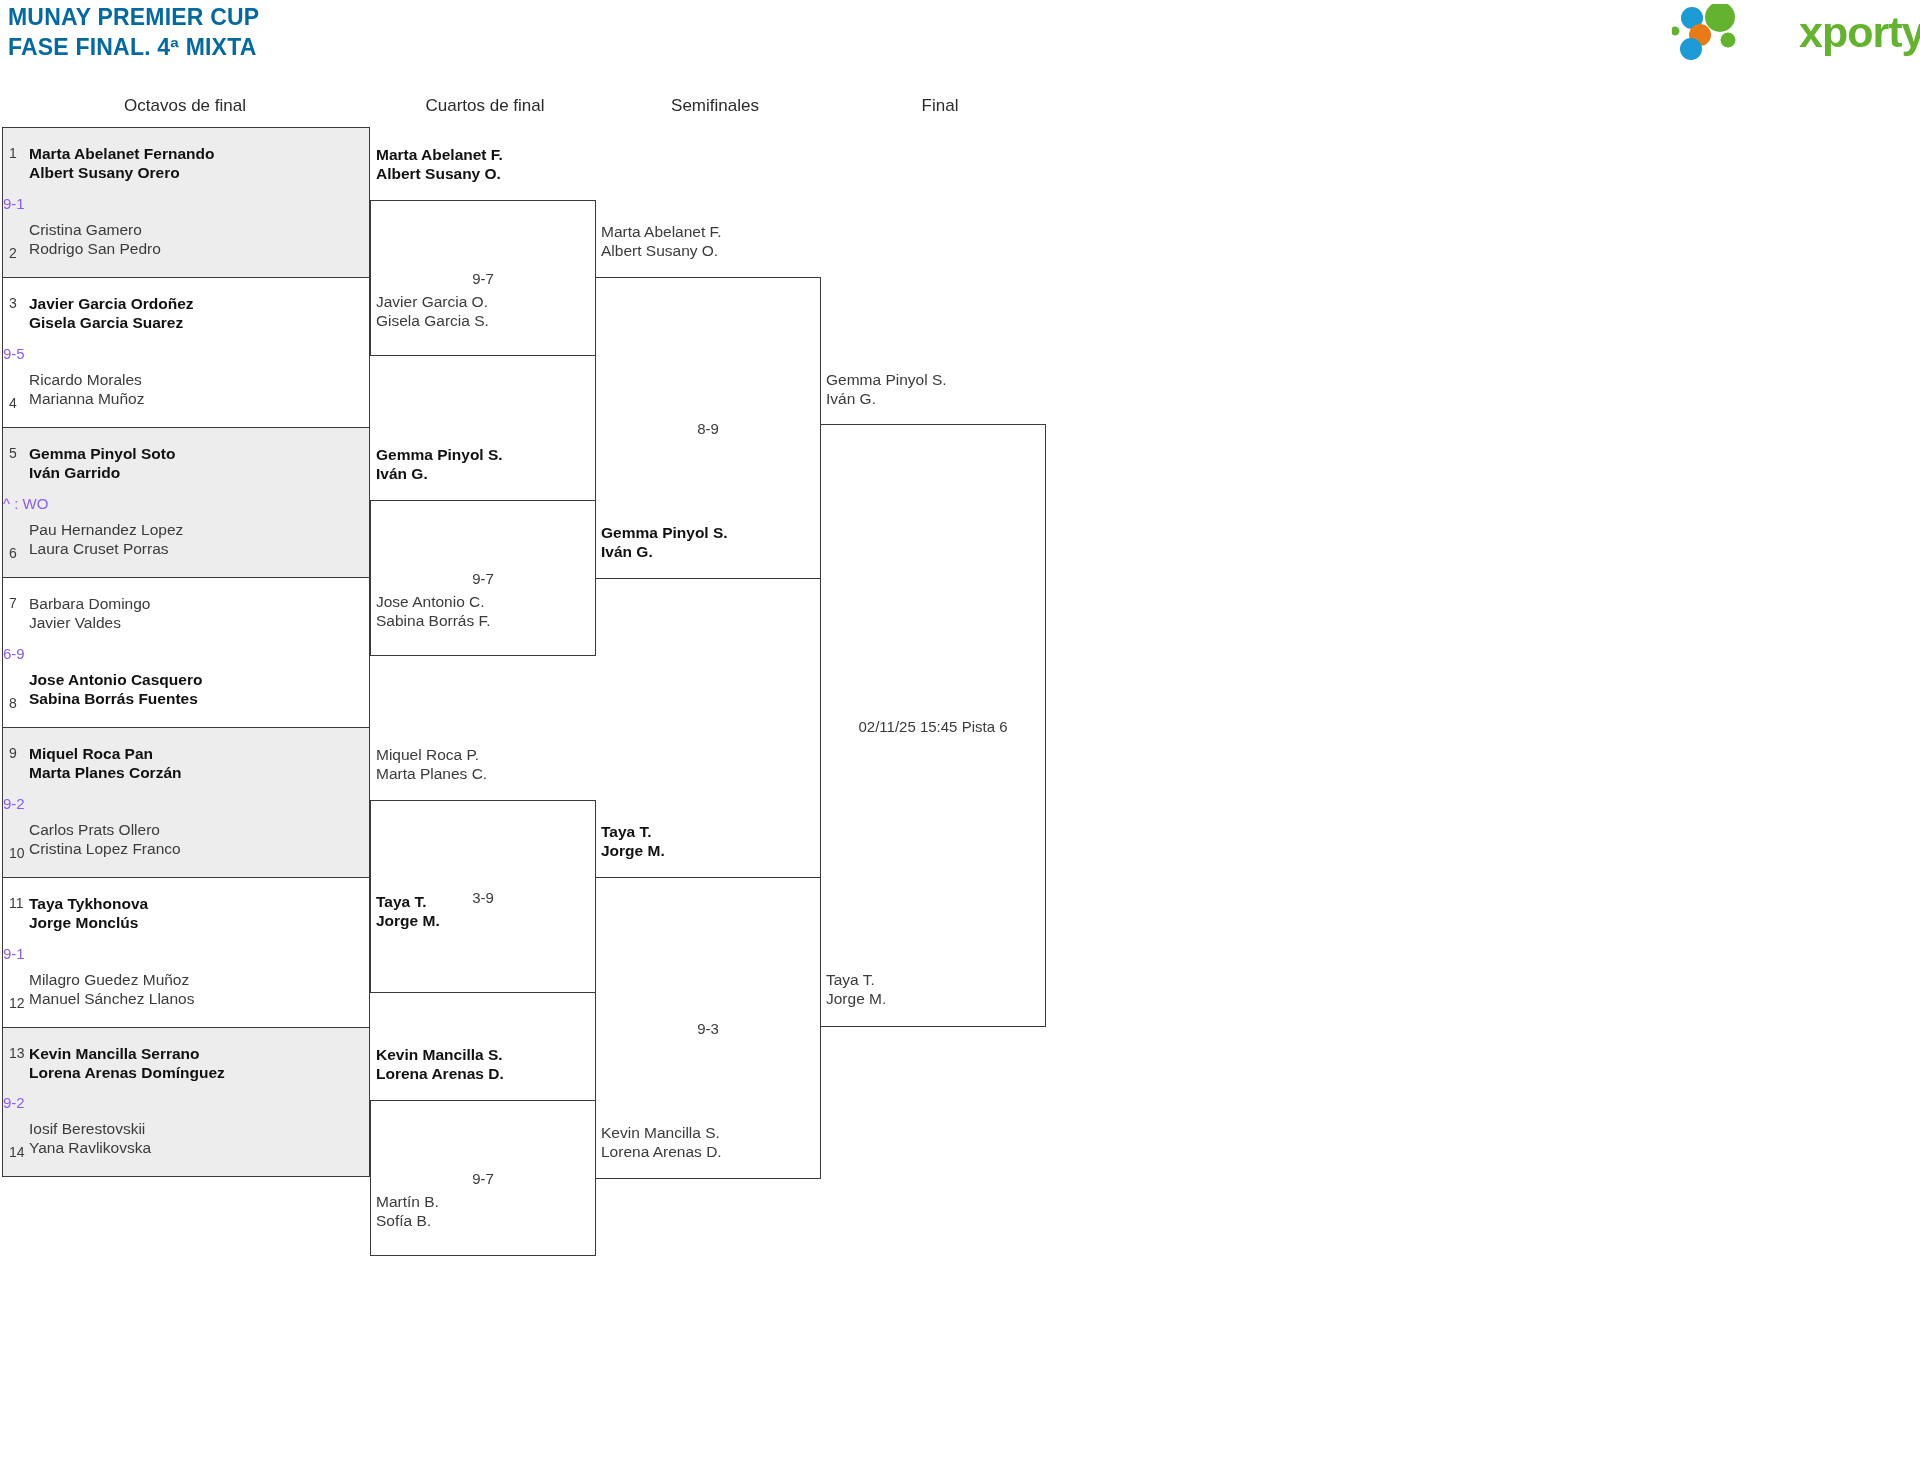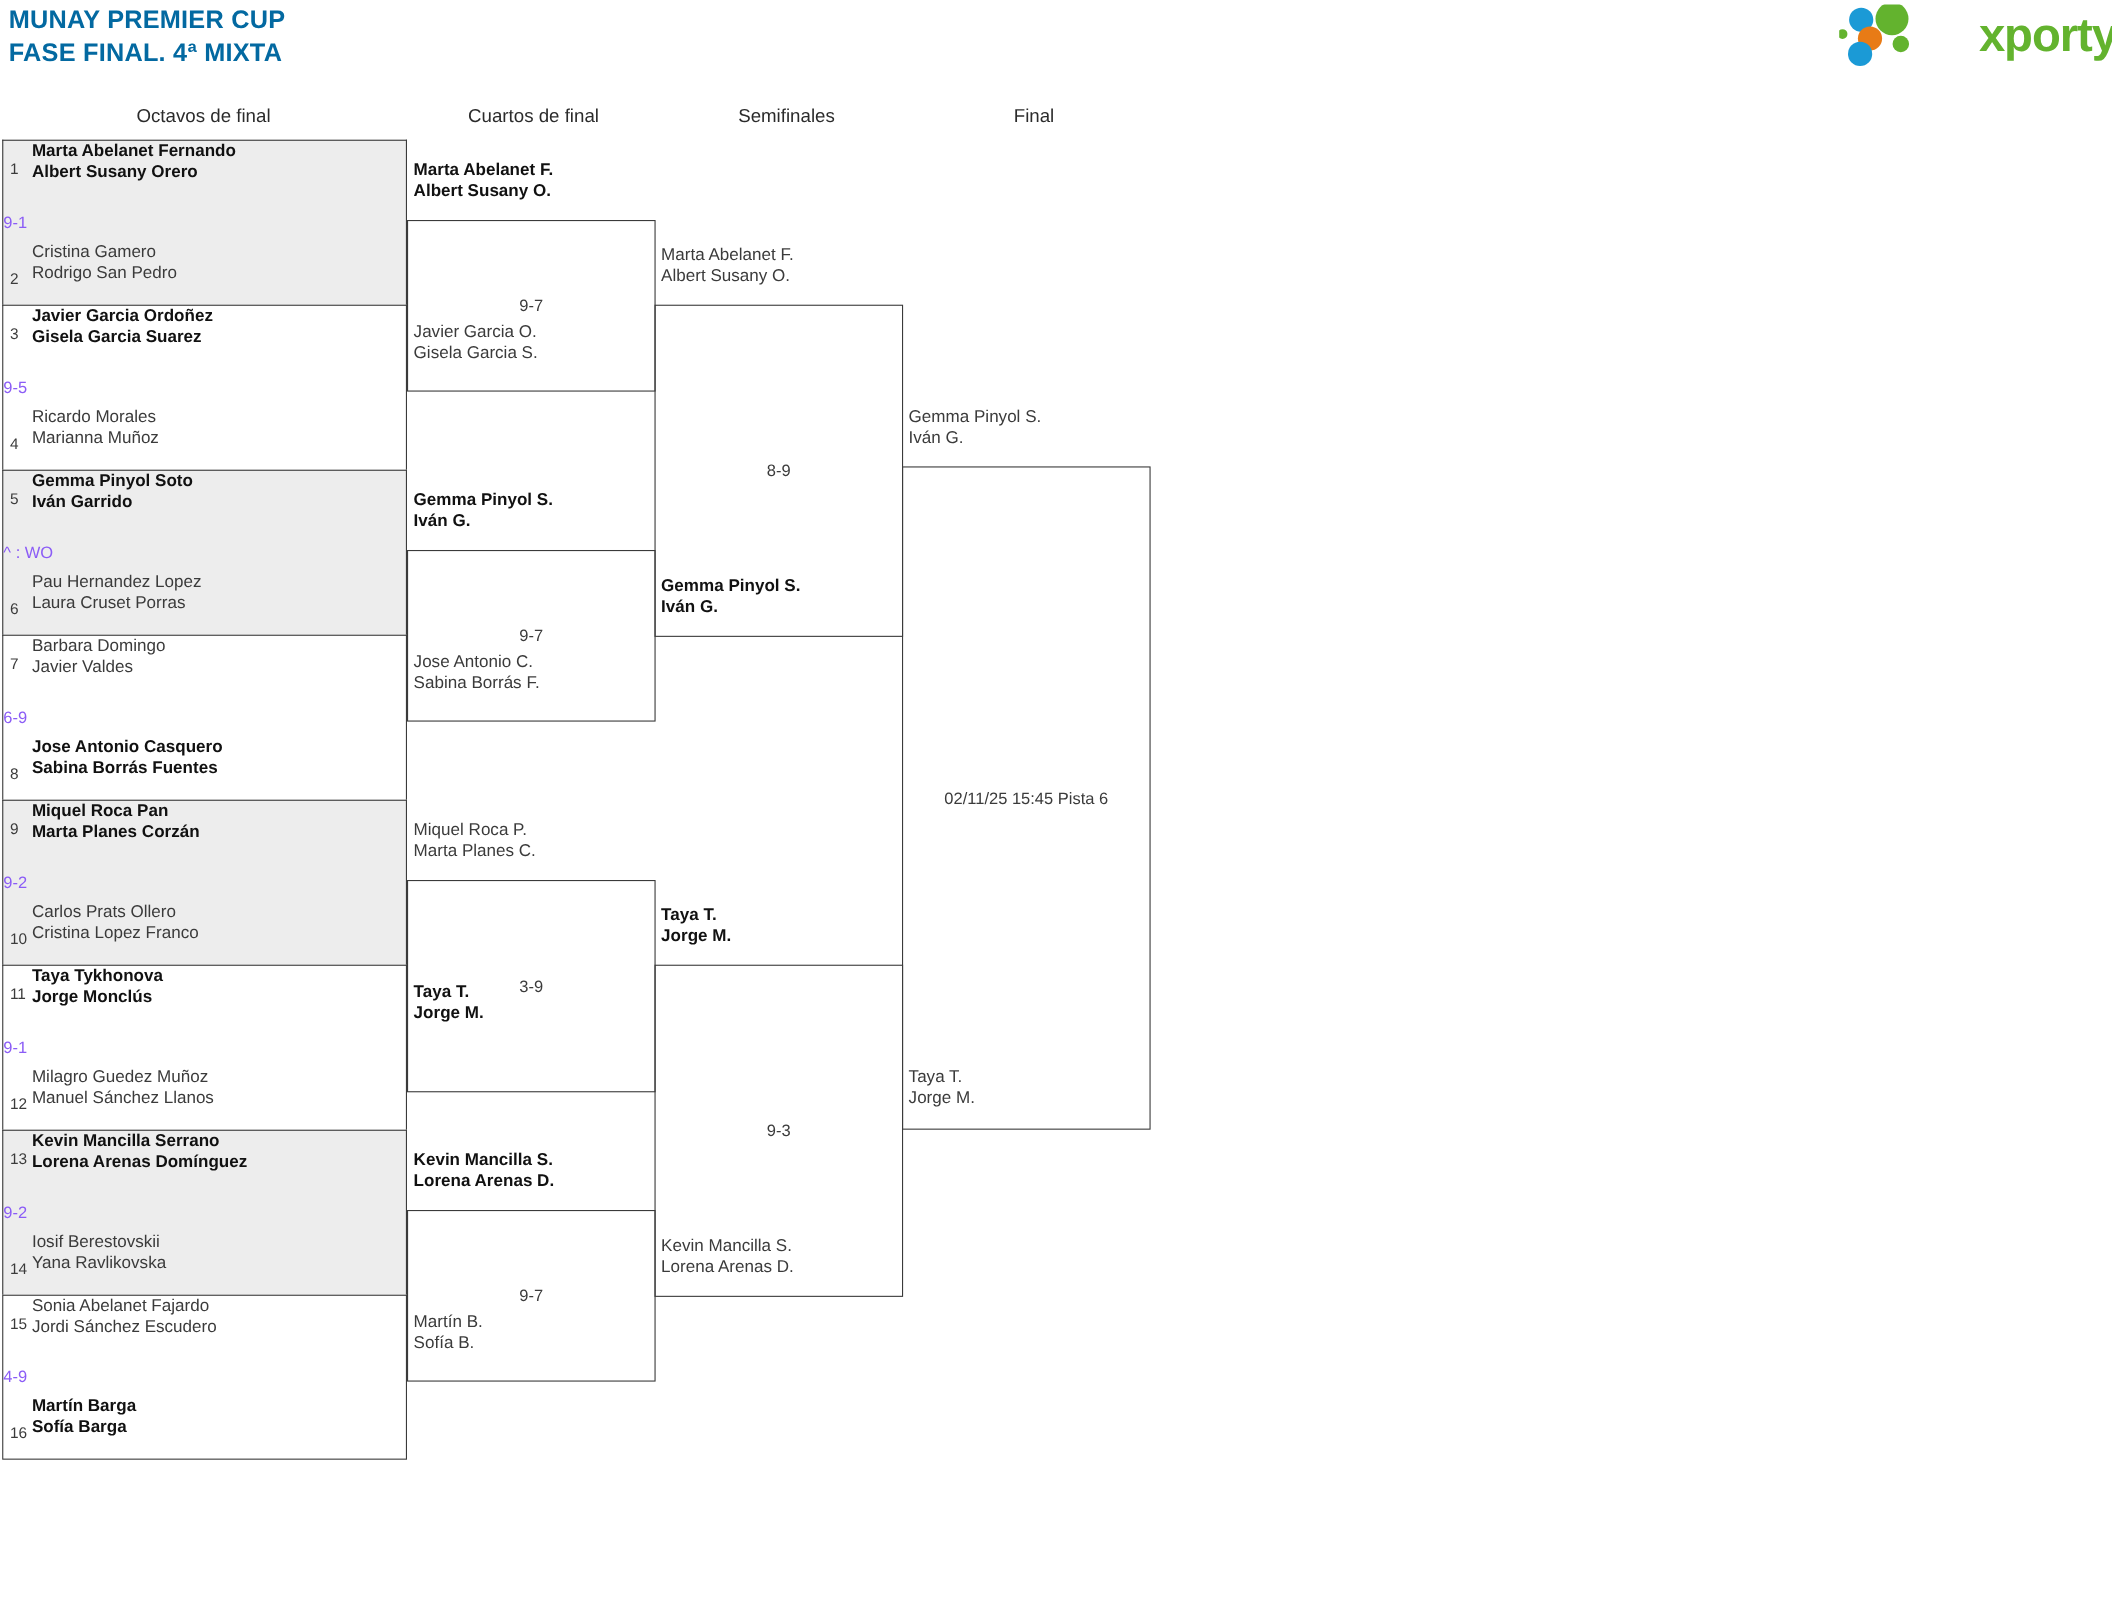--- a/index.html
+++ b/index.html
@@ -24,21 +24,21 @@
 
   
   .r1-col { position: absolute; left: 2px; top: 127px; width: 368px; }
   .r1-match { position: relative; height: 150px; border: 1px solid #3a3a3a; border-bottom: none; }
   .r1-match:last-child { border-bottom: 1px solid #3a3a3a; }
   .r1-match.shade { background: #ededed; }
   .r1-seed { position: absolute; left: 6px; font-size: 14px; color: #3b3b3b; }
   .r1-seed.top { top: 17px; }
   .r1-seed.bot { bottom: 16px; }
   .r1-team { position: absolute; left: 26px; font-size: 15.5px; line-height: 19px; color: #3b3b3b; white-space: nowrap; }
-  .r1-team.top { top: 0; }
+  .r1-team.top { top: 16px; }
   .r1-team.bot { bottom: 19px; margin-top: 32px; }
   .r1-team.win { font-weight: 700; color: #111; }
   .r1-score { position: absolute; left: 0; right: 0; top: 50%; transform: translateY(-50%); font-size: 15px; color: #8b5cf6; }
 
   
   .bx { position: absolute; border: 1px solid #3a3a3a; padding-left: 17px; }
   .bx-score { position: absolute; left: 0; right: 0; top: 50%; transform: translateY(-50%);
               text-align: center; font-size: 15px; color: #3b3b3b; white-space: nowrap; }
 
   
@@ -165,33 +165,20 @@
         <div>Lorena Arenas Domínguez</div>
       </div>
       <div class="r1-score">9-2</div>
       <span class="r1-seed bot">14</span>
       <div class="r1-team bot">
         <div>Iosif Berestovskii</div>
         <div>Yana Ravlikovska</div>
       </div>
     </div>
 
-    <div class="r1-match">
-      <span class="r1-seed top">15</span>
-      <div class="r1-team top">
-        <div>Sonia Abelanet Fajardo</div>
-        <div>Jordi Sánchez Escudero</div>
-      </div>
-      <div class="r1-score">4-9</div>
-      <span class="r1-seed bot">16</span>
-      <div class="r1-team bot win">
-        <div>Martín Barga</div>
-        <div>Sofía Barga</div>
-      </div>
-    </div>
   </div>
 
   <div class="bx" style="left:370px; top:200px; width:226px; height:156px;">
     <div class="bx-score">9-7</div>
   </div>
   <div class="nm win" style="left:376px; top:145px;">
     <div>Marta Abelanet F.</div>
     <div>Albert Susany O.</div>
   </div>
   <div class="nm" style="left:376px; top:292px;">

